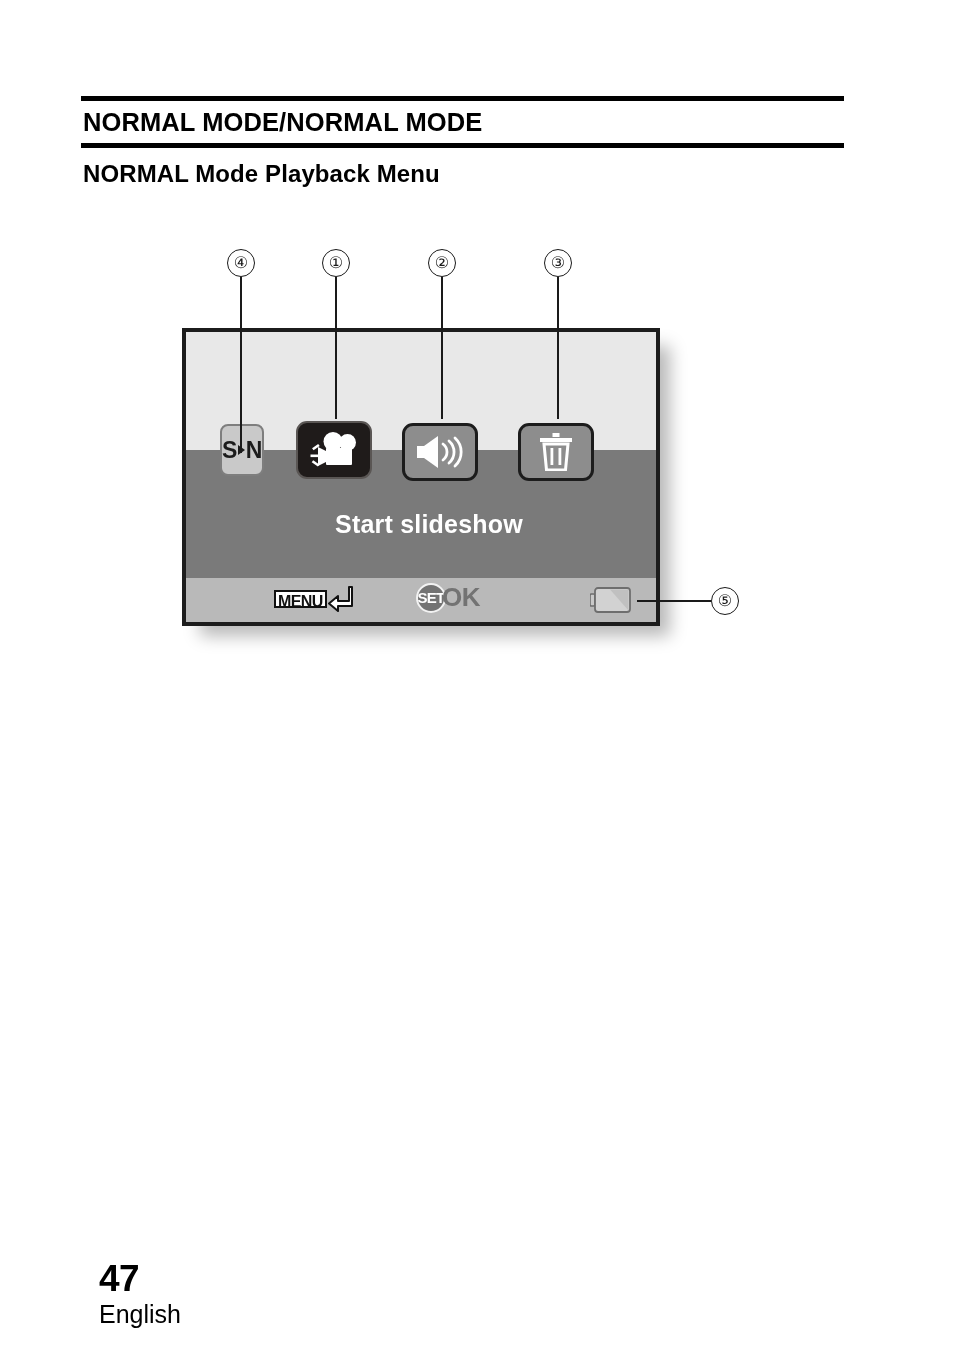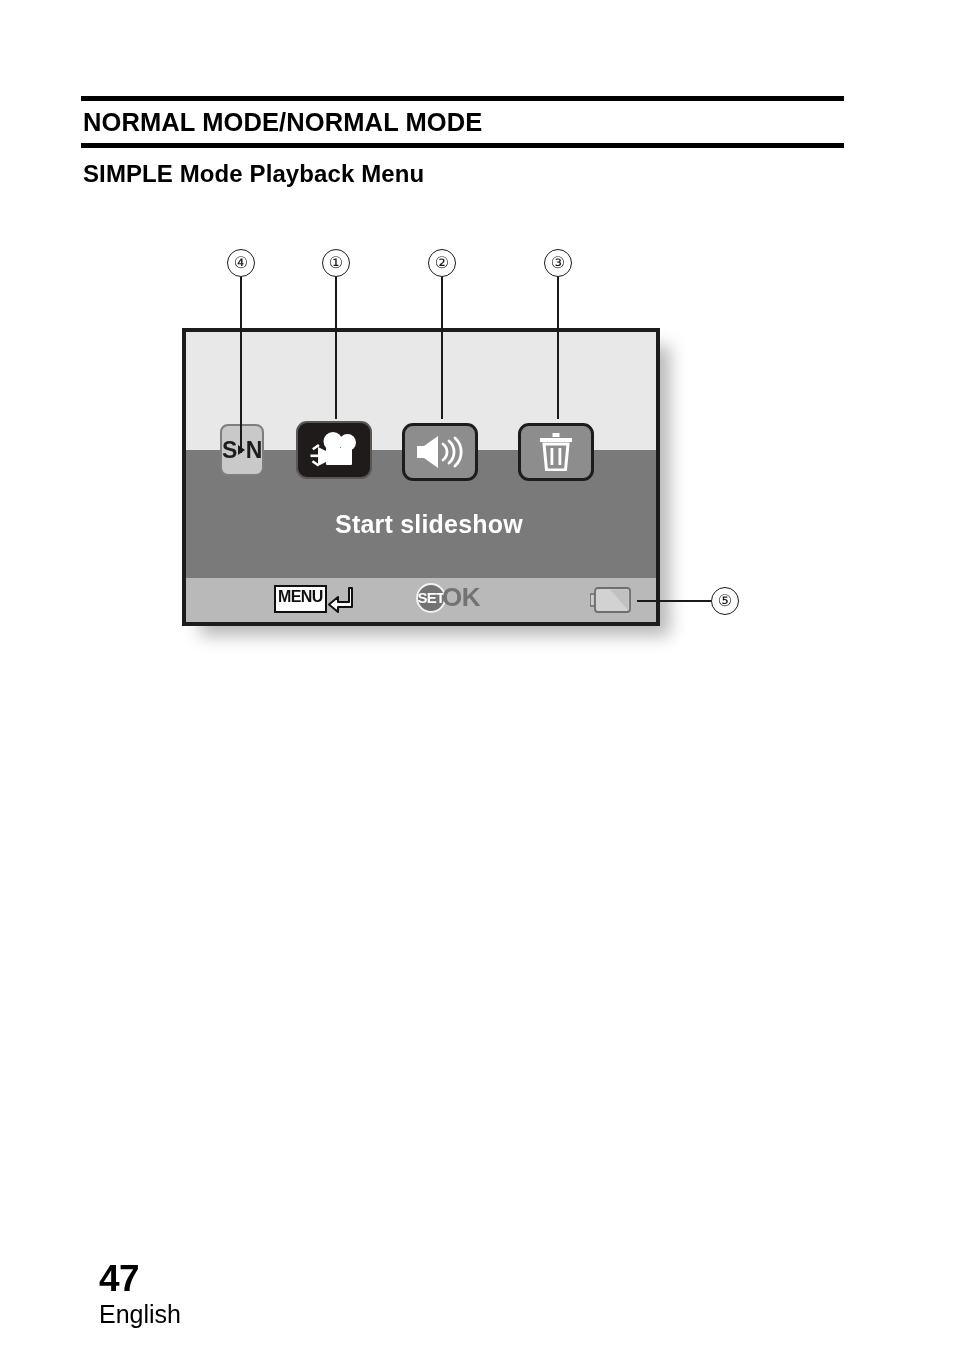--- a/index.html
+++ b/index.html
@@ -206,21 +206,21 @@
     z-index: 4;
   }
   #menu-label-box {
     background: #ffffff;
     border: 2.5px solid #101010;
     color: #101010;
     font-size: 16px;
     font-weight: bold;
     padding: 0 2px;
     line-height: 20px;
-    height: 28px;
+    height: 18px;
     letter-spacing: -0.6px;
     box-sizing: border-box;
   }
   #return-arrow-icon { margin-left: 1px; margin-top: 1px; }
 
   #set-hint {
     position: absolute;
     left: 230px;
     top: 250px;
     display: flex;
@@ -281,21 +281,21 @@
   }
 </style>
 </head>
 <body>
 
 <div id="page-header">
   <div class="rule-thick"></div>
   <div id="section-title">NORMAL MODE/NORMAL MODE</div>
   <div class="rule-thick bottom"></div>
 </div>
-<div id="subsection-title">SIMPLE Mode Playback Menu</div>
+<div id="subsection-title">NORMAL Mode Playback Menu</div>
 
 <div id="figure">
 
   <div class="callout" style="left:227px; top:249px;">④</div>
   <div class="callout" style="left:322px; top:249px;">①</div>
   <div class="callout" style="left:428px; top:249px;">②</div>
   <div class="callout" style="left:544px; top:249px;">③</div>
   <div class="callout" style="left:711px; top:587px;">⑤</div>
 
   <div class="leader-v" style="left:239.7px; top:277px; height:176px;"></div>

